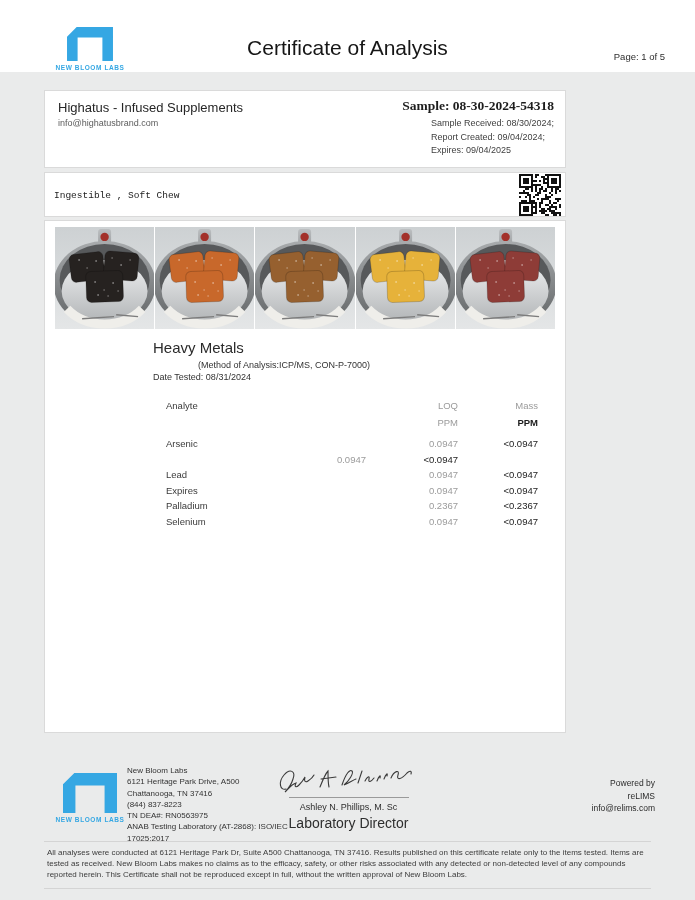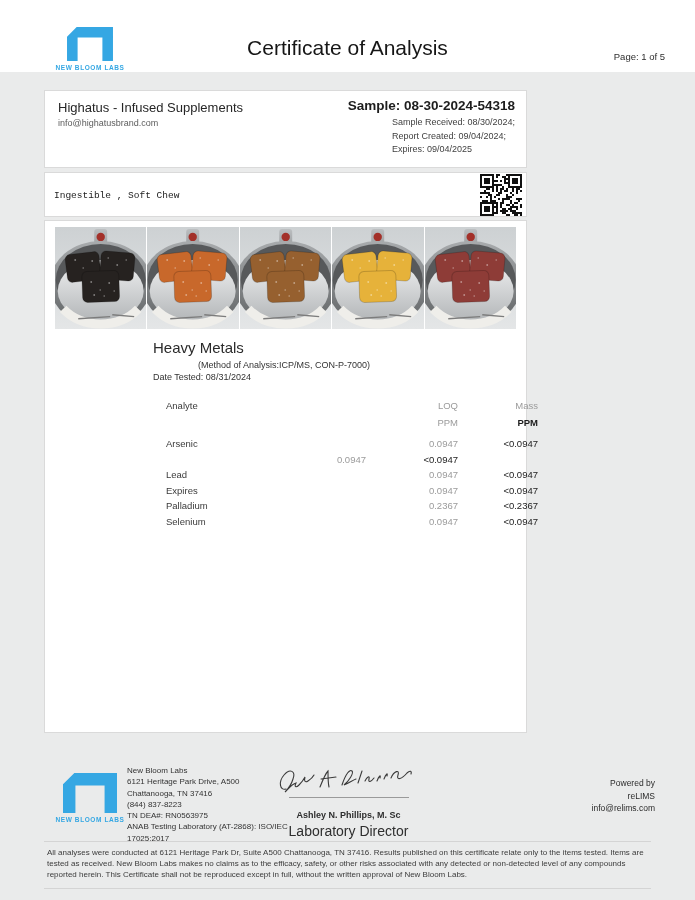--- a/index.html
+++ b/index.html
@@ -13,26 +13,26 @@
   }
   
   .header { position:absolute; top:0; left:0; width:695px; height:72px; background:#ffffff; }
   .logo-block { position:absolute; left:55px; top:27px; width:70px; text-align:center; }
   .logo-block svg { display:block; margin:0 auto; }
   .brand-text { font-size:6.5px; letter-spacing:.6px; color:#35a7e3; font-weight:bold; margin-top:3px; white-space:nowrap; }
   .doc-title { position:absolute; left:0; top:36px; width:695px; text-align:center; font-size:21px; color:#161616; }
   .page-num { position:absolute; right:30px; top:51px; font-size:9.5px; color:#2e2e2e; }
 
   
-  .card { position:absolute; left:44px; width:483px; background:#ffffff; border:1px solid #dadada; }
+  .card { position:absolute; left:44px; width:522px; background:#ffffff; border:1px solid #dadada; }
   .card-client { top:90px; height:78px; padding:9px 13px; }
   .client-name { font-size:13px; color:#262626; }
   .client-email { font-size:9px; color:#5d5d5d; margin-top:3px; }
   .sample-block { position:absolute; top:7px; right:11px; text-align:right; }
-  .sample-id { font-size:13.5px; font-weight:bold; color:#1d1d1d; }
+  .sample-id { font-size:13.5px; font-weight:bold; color:#1d1d1d;font-family:Liberation Serif, serif; }
   .sample-details { margin-top:3px; text-align:left; display:inline-block; font-size:9px; color:#3f3f3f; line-height:13.5px; }
 
   .card-product { top:172px; height:45px;font-family:Liberation Mono, monospace; }
   .product-type { position:absolute; left:9px; top:17px; font-size:9.5px; color:#222; }
   .qr { position:absolute; right:4px; top:1px; width:42px; height:42px; }
 
   .card-main { top:220px; height:513px; }
   .photos { margin:6px 10px 0 10px; height:102px; display:flex; gap:1px; }
   .photo { flex:1; background:linear-gradient(#cdd1d3,#e4e6e7); overflow:hidden; }
   .photo svg { width:100%; height:100%; display:block; }
@@ -52,21 +52,21 @@
   .h-gray { color:#9b9b9b; text-align:right; }
   .h-ppm-bold { color:#1c1c1c; font-weight:bold; text-align:right; }
 
   
   .f-logo { position:absolute; left:53px; top:773px; width:74px; text-align:center; }
   .f-logo svg { display:block; margin:0 auto; }
   .f-address { position:absolute; left:127px; top:765px; font-size:8px; color:#333; line-height:11.3px; }
   .f-sign { position:absolute; left:266px; top:765px; width:165px; text-align:center; }
   .sig-svg { display:block; margin:0 auto; }
   .sig-line { width:120px; margin:0 auto; border-top:1px solid #9a9a9a; }
-  .sig-name { font-size:9px; color:#2e2e2e; margin-top:12px;font-weight:bold; }
+  .sig-name { font-size:9px; color:#2e2e2e; margin-top:4px; }
   .sig-title { font-size:14px; color:#2e2e2e; margin-top:3px; }
   .f-powered { position:absolute; right:40px; top:777px; text-align:right; font-size:8.5px; color:#2b2b2b; line-height:12.5px; }
 
   .divider { position:absolute; left:44px; width:607px; border-top:1px solid #d4d4d4; }
   .div-1 { top:841px; }
   .div-2 { top:888px; }
   .disclaimer { position:absolute; left:47px; top:847px; width:601px; font-size:8px; color:#3b3b3b; line-height:11px; }
 </style>
 </head>
 <body>

